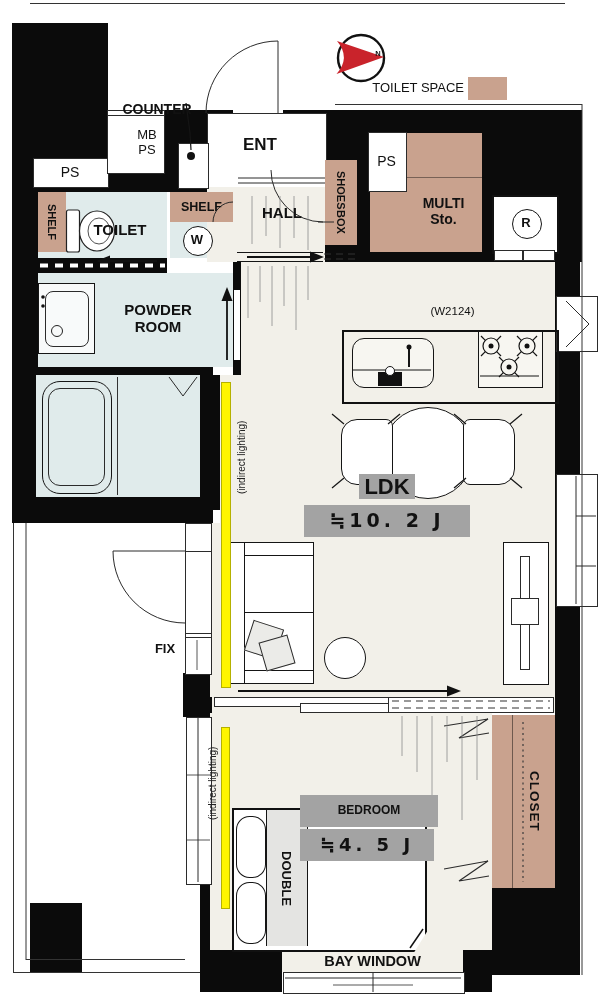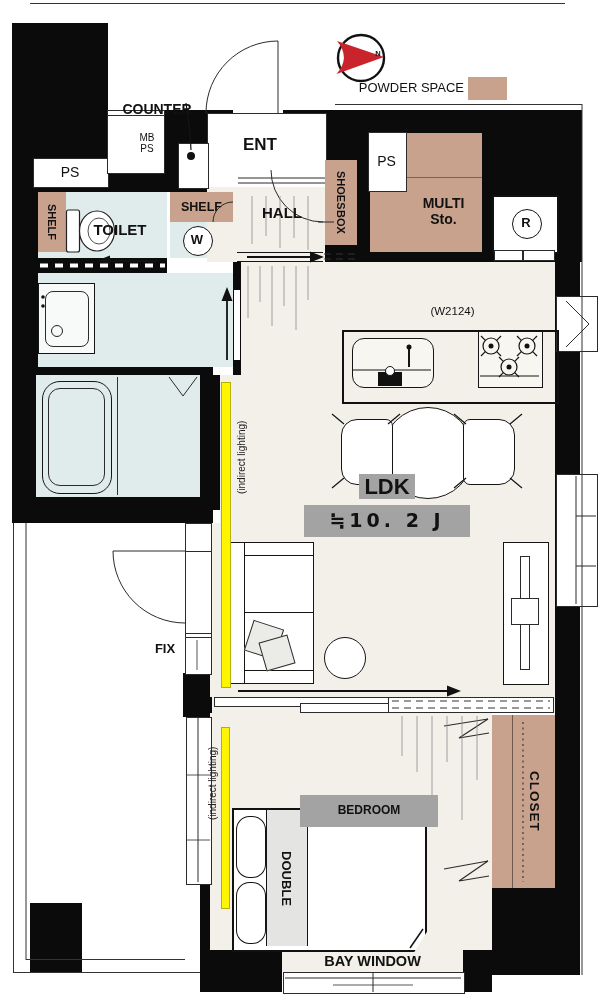--- a/index.html
+++ b/index.html
@@ -265,30 +265,30 @@
     <line x1="238" y1="183" x2="325" y2="183" stroke="#2b2b2b" stroke-width="1"></line>
 
     <g stroke="#8a8a8a" stroke-width="0.8">
       <path d="M252,196 V244 M266,196 V236 M280,196 V248 M294,196 V238 M308,196 V250"></path>
       <path d="M248,266 V318 M260,266 V302 M272,266 V326 M284,266 V306 M296,266 V330 M308,266 V300"></path>
       <path d="M402,716 V756 M417,716 V772 M432,716 V800 M447,716 V762 M462,716 V820 M477,716 V780"></path>
     </g>
   </svg>
 
   <div class="lbl" style="left:340px;top:77px;width:124px;height:23px;font-size:13px;justify-content:flex-end">
-      <span>POWDER SPACE</span>
+      <span>TOILET SPACE</span>
     </div>
   <div class="lbl" style="left:371px;top:48px;width:14px;height:12px;font-size:7.5px;font-weight:700">
       <span>N</span>
     </div>
 
   <div class="lbl" style="left:116px;top:100px;width:82px;height:18px;font-size:14px;font-weight:700">
       <span>COUNTER</span>
     </div>
-  <div class="lbl" style="left:107px;top:120px;width:80px;height:46px;font-size:10px;flex-direction:column">
+  <div class="lbl" style="left:107px;top:120px;width:80px;height:46px;font-size:13px;flex-direction:column">
       <span>MB</span>
       <span>PS</span>
     </div>
   <div class="lbl" style="left:33px;top:158px;width:74px;height:28px;font-size:14px">
       <span>PS</span>
     </div>
   <div class="lbl" style="left:368px;top:132px;width:37px;height:58px;font-size:14px">
       <span>PS</span>
     </div>
   <div class="lbl" style="left:230px;top:133px;width:60px;height:24px;font-size:17px;font-weight:600">
@@ -314,20 +314,24 @@
     </div>
   <div class="lbl vtd" style="left:38px;top:192px;width:28px;height:60px;font-size:11px;font-weight:700">
       <span>SHELF</span>
     </div>
   <div class="lbl" style="left:170px;top:192px;width:63px;height:30px;font-size:12.5px;font-weight:700">
       <span>SHELF</span>
     </div>
   <div class="lbl" style="left:183px;top:226px;width:28px;height:28px;font-size:13px;font-weight:600">
       <span>W</span>
     </div>
+  <div class="lbl" style="left:103px;top:297px;width:110px;height:42px;font-size:15px;font-weight:600;flex-direction:column">
+      <span>POWDER</span>
+      <span>ROOM</span>
+    </div>
 
   <div class="lbl" style="left:415px;top:304px;width:75px;height:16px;font-size:11.5px">
       <span>(W2124)</span>
     </div>
   <div class="lbl" style="left:352px;top:473px;width:70px;height:27px;font-size:22px;font-weight:700">
       <span class="tag">LDK</span>
     </div>
   <div class="lbl jsize tag" style="left:304px;top:505px;width:156px;height:32px;font-size:19px">
       <span>≒10. 2 J</span>
     </div>
@@ -335,20 +339,23 @@
       <span>(indirect lighting)</span>
     </div>
 
   <div class="lbl" style="left:148px;top:640px;width:34px;height:18px;font-size:13px;font-weight:600">
       <span>FIX</span>
     </div>
 
   <div class="lbl tag" style="left:300px;top:795px;width:128px;height:32px;font-size:12px;font-weight:700">
       <span>BEDROOM</span>
     </div>
+  <div class="lbl jsize tag" style="left:300px;top:829px;width:124px;height:32px;font-size:18px">
+      <span>≒4. 5 J</span>
+    </div>
   <div class="lbl vtd" style="left:266px;top:810px;width:40px;height:136px;font-size:13px;font-weight:600">
       <span>DOUBLE</span>
     </div>
   <div class="lbl vtd" style="left:514px;top:715px;width:41px;height:173px;font-size:13.5px;font-weight:600;letter-spacing:1px">
       <span>CLOSET</span>
     </div>
   <div class="lbl vtu" style="left:205px;top:724px;width:16px;height:118px;font-size:10px;color:#222">
       <span>(indirect lighting)</span>
     </div>
   <div class="lbl" style="left:282px;top:950px;width:181px;height:22px;font-size:14.5px;font-weight:600">

